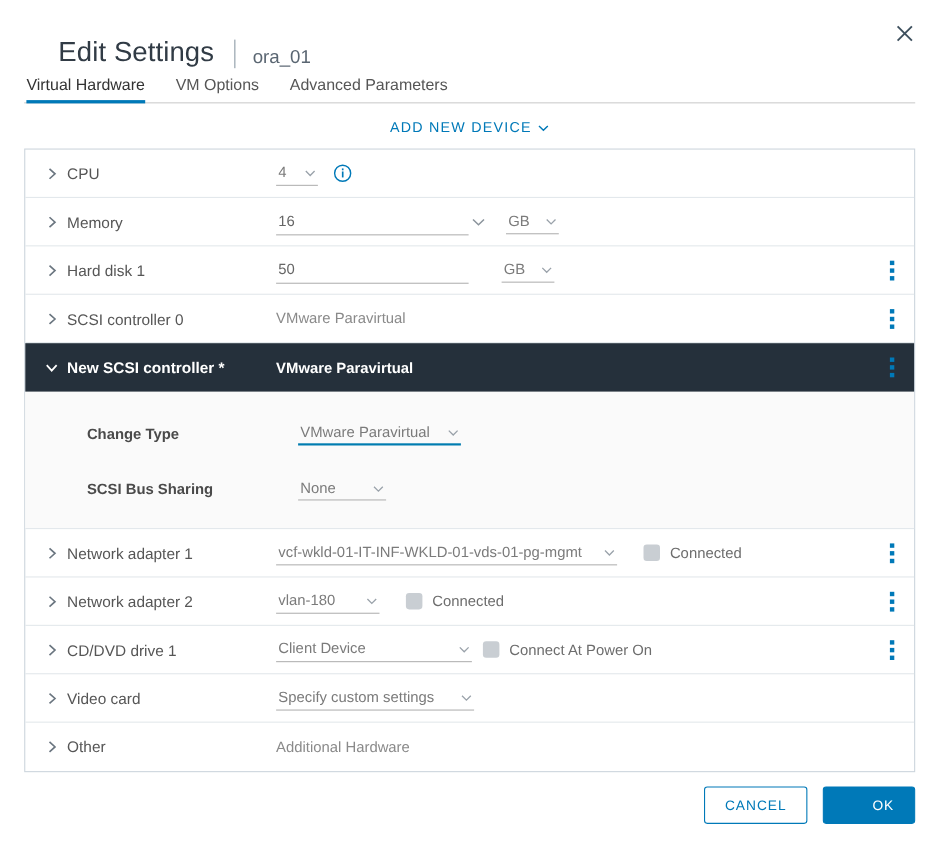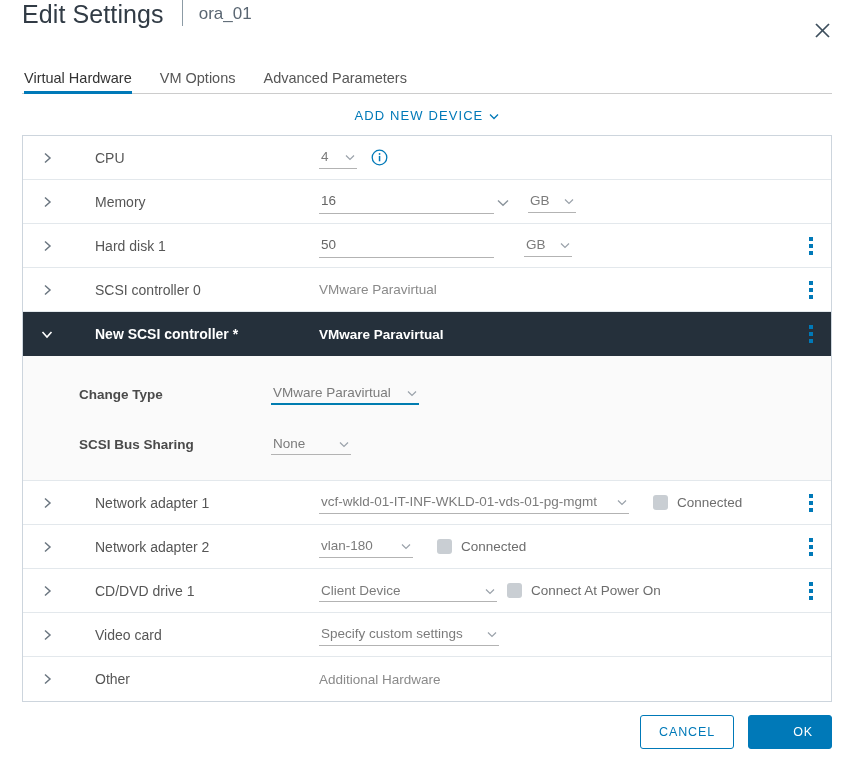--- a/index.html
+++ b/index.html
@@ -13,21 +13,22 @@
     overflow: hidden;
     position: relative;
   }
 
   
   .dialog-header {
     position: relative;
     height: 62px;
     padding: 0 22px;
     display: flex;
-    align-items: flex-start;
+    align-items: flex-end;
+    margin-left: 31px;
   }
   .title-main {
     font-size: 25px;
     font-weight: 400;
     color: #313b45;
     letter-spacing: 0.1px;
   }
   .title-sep {
     width: 1px;
     height: 26px;
@@ -127,21 +128,20 @@
     border-top: 1px solid #cdd5dd;
     background: #fff;
   }
   .drow {
     display: flex;
     align-items: center;
     min-height: 44px;
     border-bottom: 1px solid #e3e8ec;
     position: relative;
     padding-left: 16px;
-    gap: 34px;
   }
   .drow:last-child { border-bottom: none; }
 
   .caret {
     width: 16px;
     flex: none;
     display: flex;
     align-items: center;
     justify-content: center;
     cursor: pointer;
@@ -547,21 +547,21 @@
   </div>
 
   <div class="drow">
     <span class="caret">
       <svg width="9" height="12" viewBox="0 0 9 12" aria-hidden="true">
         <polyline points="2,1.5 7,6 2,10.5" fill="none" stroke="#6b7680" stroke-width="1.5"></polyline>
       </svg>
     </span>
     <span class="dlabel">CD/DVD drive 1</span>
     <span class="dvalue">
-      <span class="uline-select" style="width:178px;align-items:flex-end;">
+      <span class="uline-select" style="width:178px;">
         <span class="sel-text">Client Device</span>
         <span>
           <svg width="10" height="7" viewBox="0 0 10 7" aria-hidden="true">
             <polyline points="1,1.5 5,5.5 9,1.5" fill="none" stroke="#9aa2aa" stroke-width="1.2"></polyline>
           </svg>
         </span>
       </span>
       <span class="checkbox-wrap" style="margin-left:10px;">
         <span class="cbox"></span>
         <span class="cbox-label">Connect At Power On</span>

